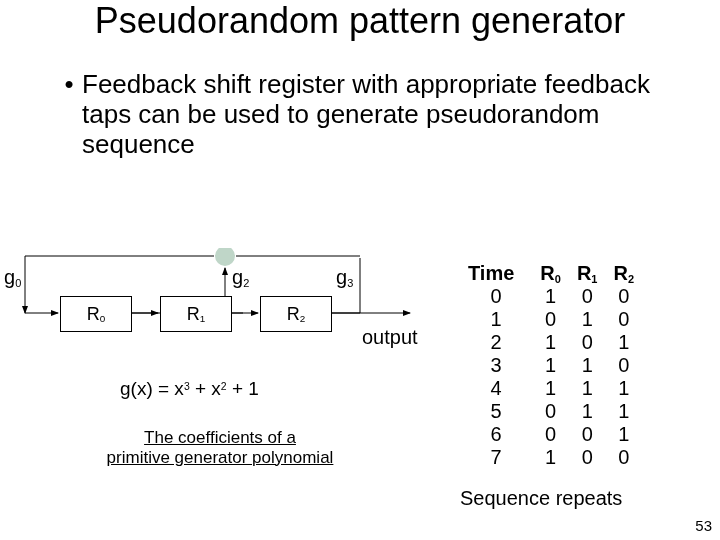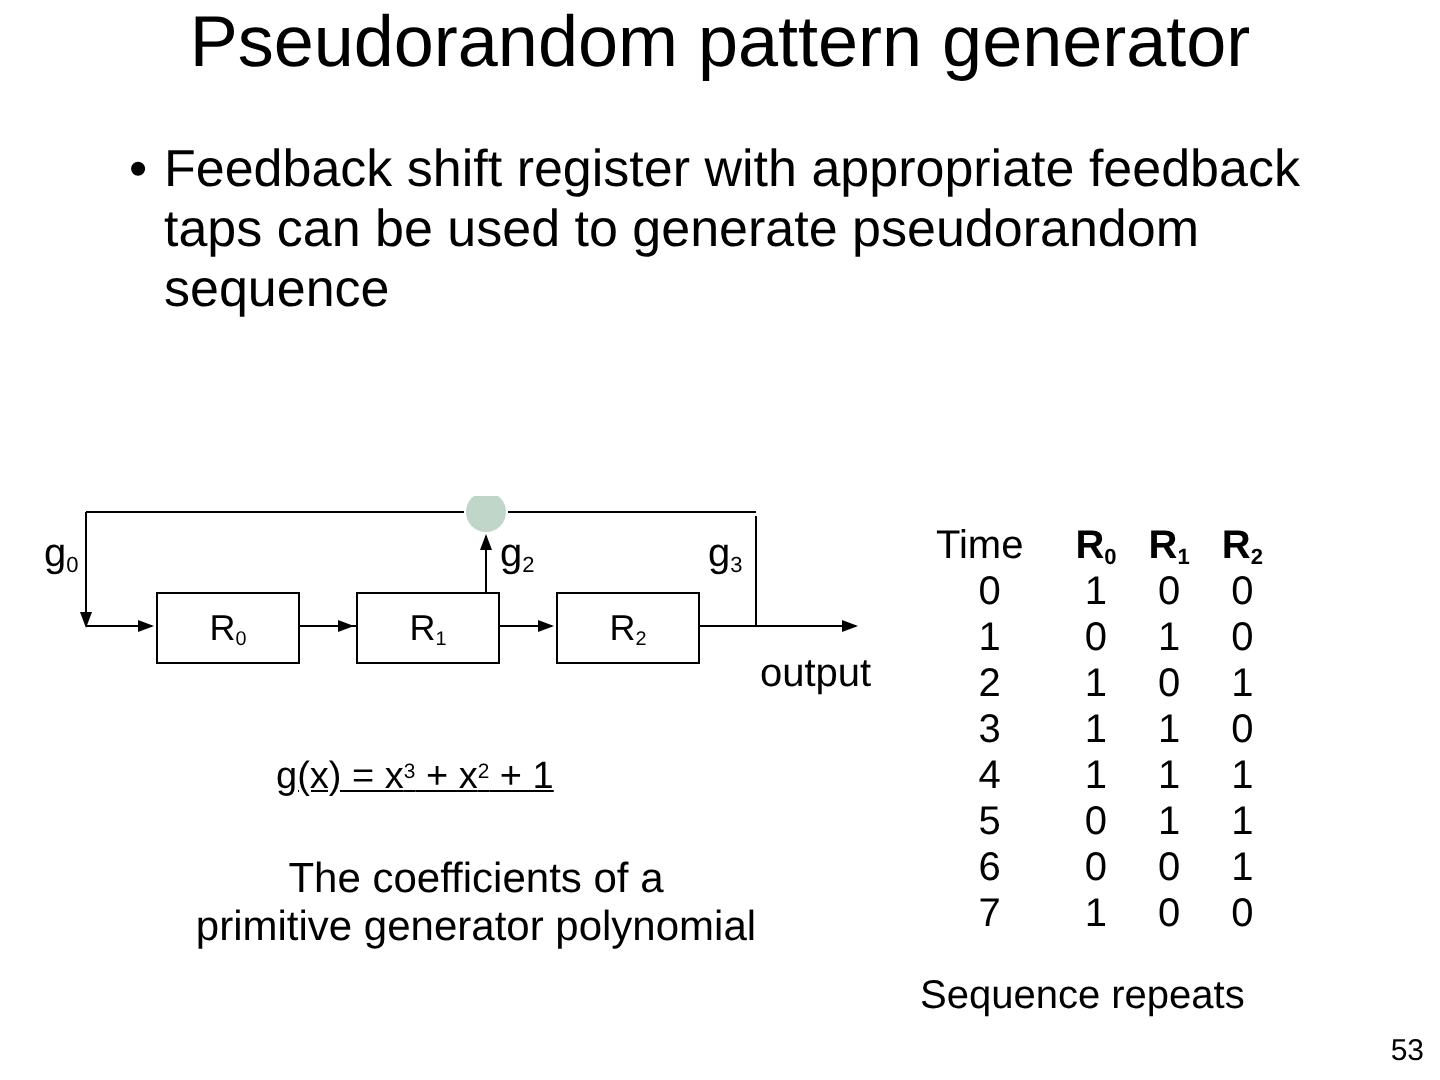--- a/index.html
+++ b/index.html
@@ -30,21 +30,20 @@
     width: 26px;
     flex: 0 0 26px;
     text-align: center;
   }
   .diagram {
     position: absolute;
     left: 0;
     top: 248px;
     width: 440px;
     height: 280px;
-    margin-left: 18px;
   }
   .tap-label {
     position: absolute;
     font-size: 20px;
   }
   .tap-label sub, .reg-label sub, .eq sub, .th sub {
     font-size: 0.55em;
     vertical-align: -0.25em;
   }
   .regbox {
@@ -61,41 +60,42 @@
     position: absolute;
     font-size: 20px;
   }
   .eq {
     position: absolute;
     font-size: 19px;
   }
   .eq sup { font-size: 0.55em; vertical-align: 0.5em; }
   .caption {
     position: absolute;
-    font-size: 21px;
+    font-size: 17px;
     text-align: center;
     width: 300px;
     line-height: 1.15;
+    text-decoration: underline;
   }
 
   
   .seq {
     position: absolute;
     left: 460px;
     top: 262px;
     width: 250px;
     font-size: 20px;
   }
   .seq table { border-collapse: collapse; }
   .seq td, .seq th {
     padding: 0 8px;
     text-align: center;
     font-weight: normal;
   }
-  .seq .th-time { text-align: left; padding-right: 18px; font-weight: normal;}
+  .seq .th-time { text-align: left; padding-right: 18px; font-weight: bold;}
   .seq .th-head { font-weight: bold;}
   .seq .repeat {
     font-size: 20px;
     line-height: 1.1;
     margin-top: 18px;
   }
   .pagenum {
     position: absolute;
     right: 8px;
     bottom: 6px;
@@ -164,21 +164,21 @@
   </div>
   <div class="regbox" style="left:160px; top:48px;">
     <span class="reg-label"><span>R</span><sub>1</sub></span>
   </div>
   <div class="regbox" style="left:260px; top:48px;">
     <span class="reg-label"><span>R</span><sub>2</sub></span>
   </div>
 
   <div class="output-label" style="left:362px; top:78px;">output</div>
 
-  <div class="eq" style="left:120px; top:130px;text-decoration:underline;">
+  <div class="eq" style="left:120px; top:130px;">
     <span>g(x) = x</span><sup>3</sup><span> + x</span><sup>2</sup><span> + 1</span>
   </div>
 
   <div class="caption" style="left:70px; top:180px;">
     <div>The coefficients of a</div>
     <div>primitive generator polynomial</div>
   </div>
 </div>
 
 <div class="seq">

